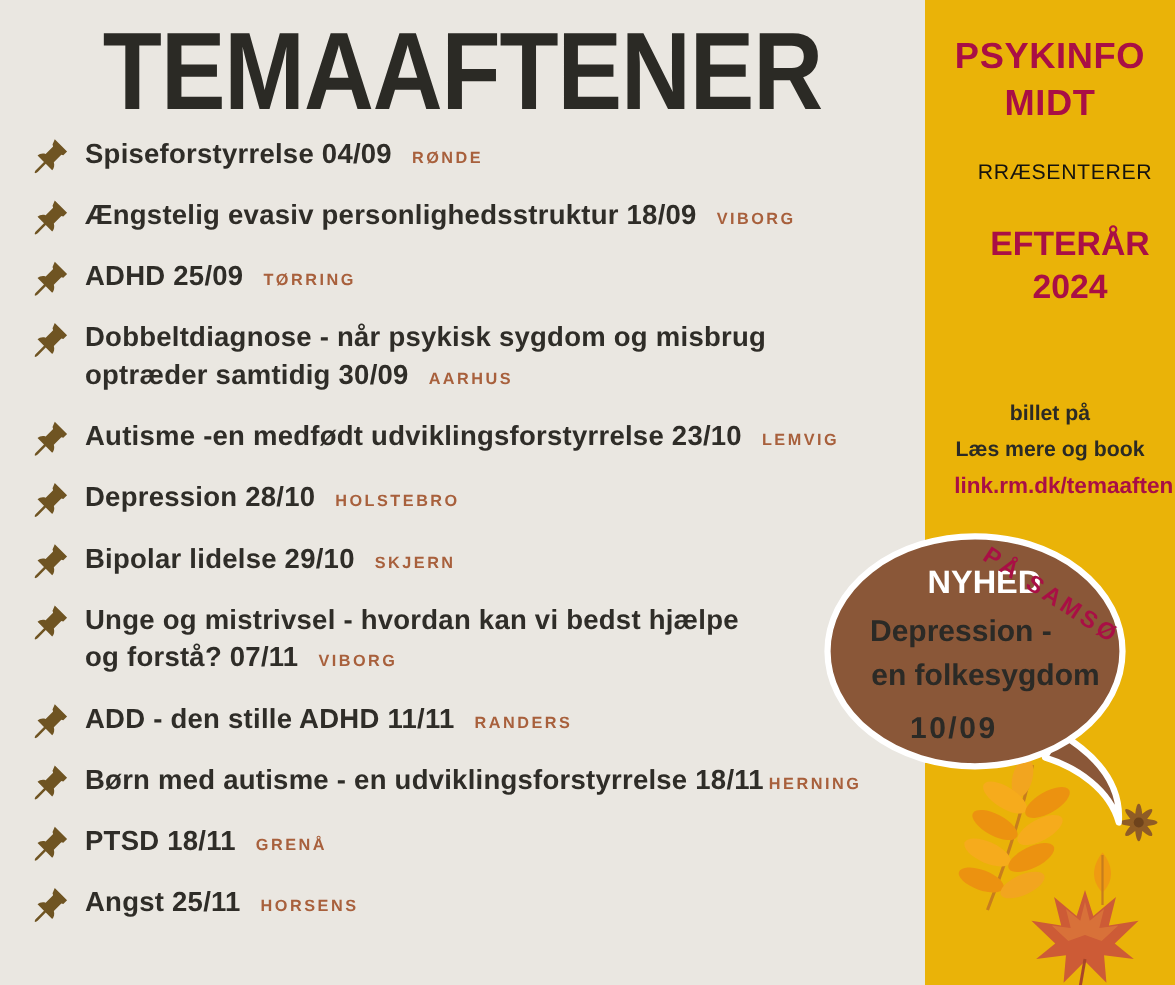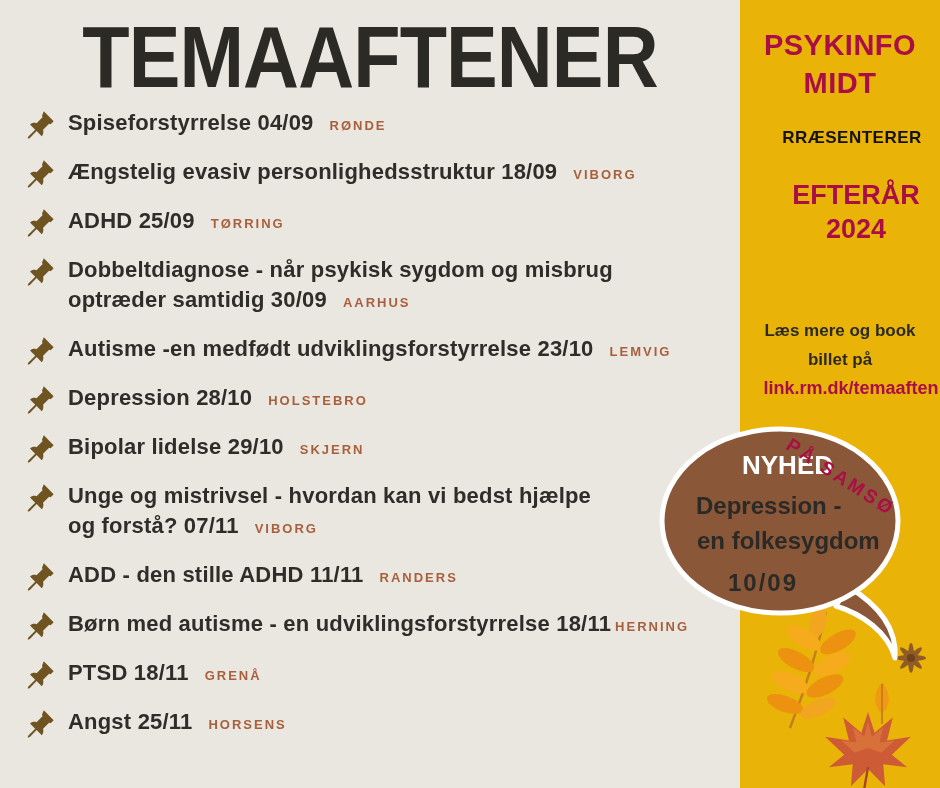--- a/index.html
+++ b/index.html
@@ -23,21 +23,21 @@
   .event-text { white-space:pre-wrap; }
   .event-loc {
     color:#a8603c; font-size:13px; letter-spacing:2px; margin-left:16px;
     font-weight:bold;
   }
   .sidebar {
     position:absolute; left:740px; top:0; width:200px; height:788px;
     background:#eab308; text-align:center;
   }
   .brand { margin-top:26px; font-size:29px; font-weight:800; color:#a90f45; line-height:38px; letter-spacing:0.5px; }
-  .presents { margin-top:26px; font-size:17px; font-weight:700; color:#15130e; letter-spacing:0.5px;padding-left:24px; }
+  .presents { margin-top:26px; font-size:17px; font-weight:400; color:#15130e; letter-spacing:0.5px;padding-left:24px; }
   .season { margin-top:30px; font-size:27px; font-weight:800; color:#a90f45; line-height:34px;padding-left:32px; }
   .info { margin-top:70px; font-size:17px; font-weight:600; color:#2b2a25; line-height:29px; }
   .booking-link { font-size:18px; font-weight:700; color:#a90f45; line-height:29px; cursor:pointer;padding-left:22px; }
   .bubble-wrap { position:absolute; left:652px; top:418px; width:280px; height:250px; z-index:5; }
   .bubble-svg { position:absolute; left:0; top:0; }
   .bubble-badge { position:absolute; left:68px; top:32px; font-size:26px; font-weight:700; color:#ffffff;margin-left:22px; }
   .bubble-line { position:absolute; font-size:24px; font-weight:600; color:#2b2a26; }
   .bubble-l1 { left:44px; top:74px; }
   .bubble-l2 { left:45px; top:109px; }
   .bubble-l3 { left:76px; top:125px; letter-spacing:2px;margin-top:26px; }
@@ -142,22 +142,22 @@
   <div class="brand">
     <div>PSYKINFO</div>
     <div>MIDT</div>
   </div>
   <div class="presents">RRÆSENTERER</div>
   <div class="season">
     <div>EFTERÅR</div>
     <div>2024</div>
   </div>
   <div class="info">
+    <div>billet på</div>
     <div>Læs mere og book</div>
-    <div>billet på</div>
   </div>
   <div class="booking-link">link.rm.dk/temaaften</div>
 </div>
 
 <svg class="leaf leaf-rowan" width="115" height="125" viewBox="0 0 115 125">
   <path d="M74 4 C66 40 52 84 38 120" stroke="#c77d1e" stroke-width="2.5" fill="none"></path>
   <ellipse cx="66" cy="14" rx="8" ry="16" fill="#f2a51f" transform="rotate(14 66 14)"></ellipse>
   <ellipse cx="52" cy="30" rx="20" ry="8.5" fill="#f6ab1c" transform="rotate(32 52 30)"></ellipse>
   <ellipse cx="86" cy="34" rx="20" ry="8.5" fill="#ec9210" transform="rotate(-30 86 34)"></ellipse>
   <ellipse cx="44" cy="52" rx="20" ry="8.5" fill="#ec9210" transform="rotate(28 44 52)"></ellipse>

